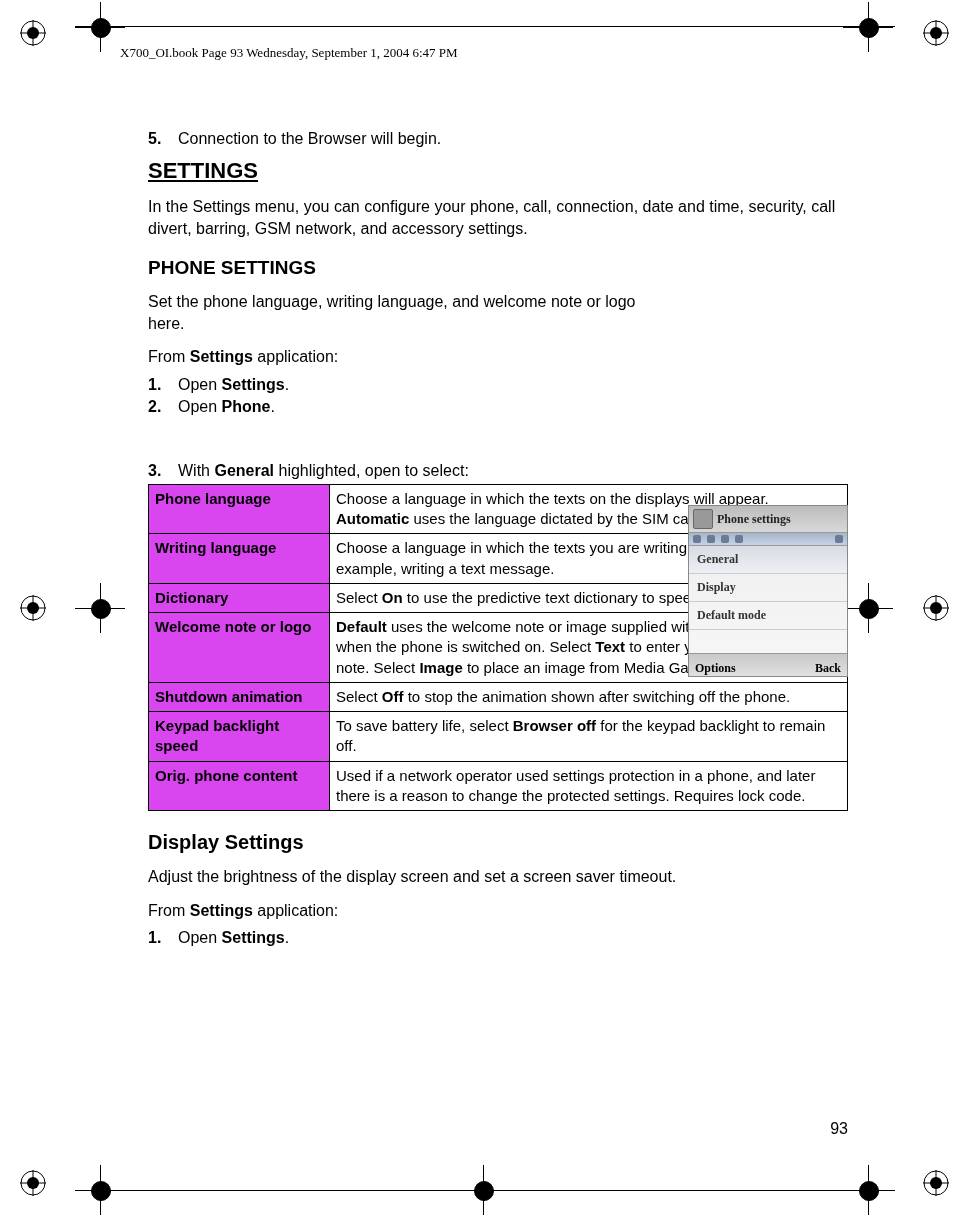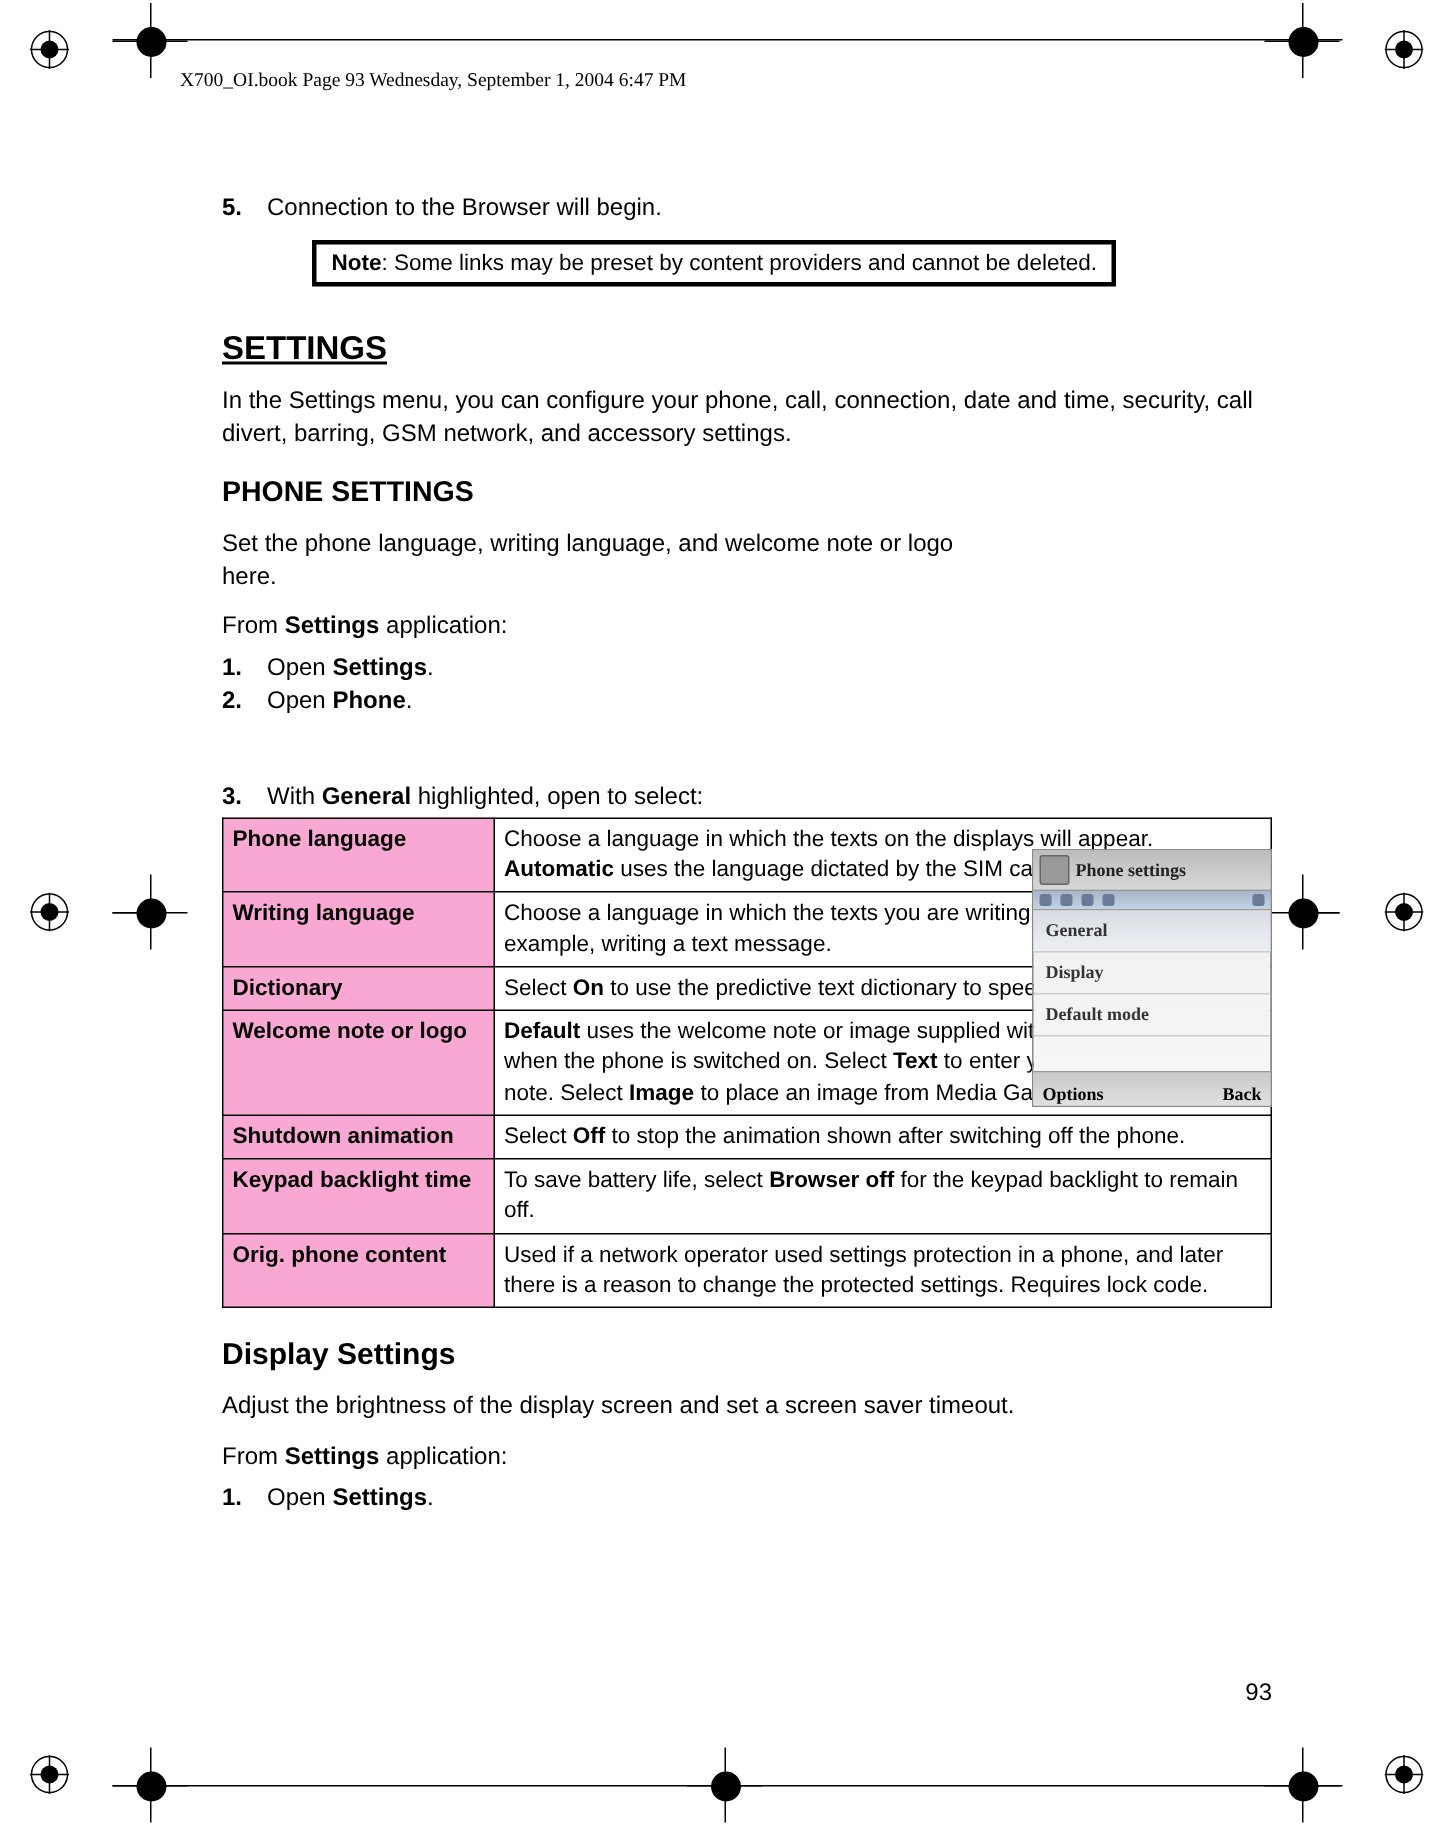--- a/index.html
+++ b/index.html
@@ -141,21 +141,21 @@
     margin-top: 4px;
     font-size: 15px;
   }
   table.settings-table td {
     border: 1px solid #000;
     padding: 4px 6px;
     vertical-align: top;
     line-height: 1.35;
   }
   table.settings-table td.label {
-    background: #f9a8d4;
+    background: #d946ef;
     font-weight: bold;
     width: 168px;
   }
 
   h4.display-settings {
     font-size:20px;
     font-weight:bold;
     margin: 20px 0 6px 0;
   }
 
@@ -261,23 +261,20 @@
 
 <div class="header-line">X700_OI.book  Page 93  Wednesday, September 1, 2004  6:47 PM</div>
 
 <div class="page">
 
   <div class="step-row">
     <div class="step-num">5.</div>
     <div class="step-text">Connection to the Browser will begin.</div>
   </div>
 
-  <div class="note-box">
-    <b>Note</b><span>:  Some links may be preset by content providers and cannot be deleted.</span>
-  </div>
 
   <h2 class="settings">SETTINGS</h2>
   <div class="para">In the Settings menu, you can configure your phone, call, connection, date and time, security, call divert, barring, GSM network, and accessory settings.</div>
 
   <h3 class="phone-settings">PHONE SETTINGS</h3>
 
   <div style="position:relative;">
     <div style="width:520px;">
       <div class="para">Set the phone language, writing language, and welcome note or logo here.</div>
       <div class="para">
@@ -336,21 +333,21 @@
         </tr>
         <tr>
           <td class="label">Welcome note or logo</td>
           <td><b>Default</b> uses the welcome note or image supplied with the phone, displayed when the phone is switched on. Select <b>Text</b> to enter your own welcome note. Select <b>Image</b> to place an image from Media Gallery.</td>
         </tr>
         <tr>
           <td class="label">Shutdown animation</td>
           <td>Select <b>Off</b> to stop the animation shown after switching off the phone.</td>
         </tr>
         <tr>
-          <td class="label">Keypad backlight time</td>
+          <td class="label">Keypad backlight speed</td>
           <td>To save battery life, select <b>Browser off</b> for the keypad backlight to remain off.</td>
         </tr>
         <tr>
           <td class="label">Orig. phone content</td>
           <td>Used if a network operator used settings protection in a phone, and later there is a reason to change the protected settings. Requires lock code.</td>
         </tr>
       </tbody>
   </table>
 
   <h4 class="display-settings">Display Settings</h4>

